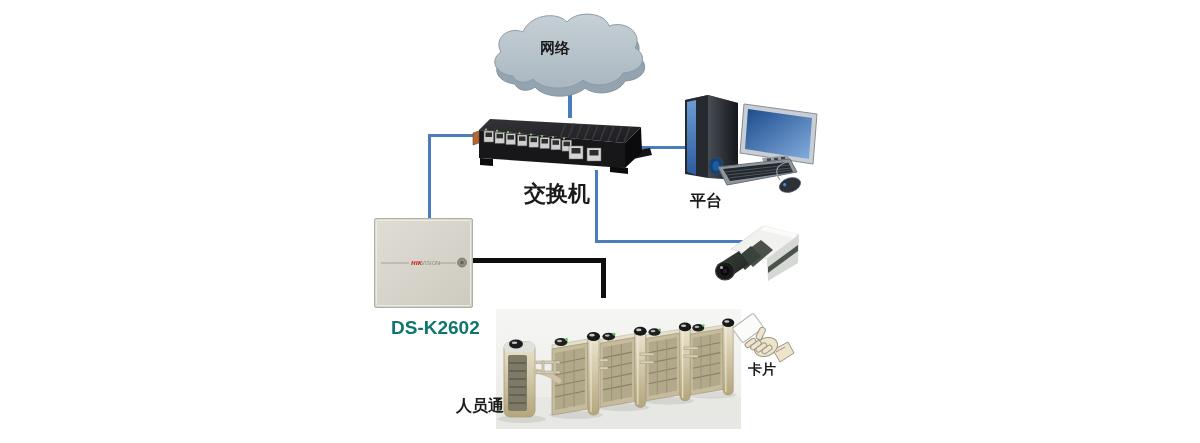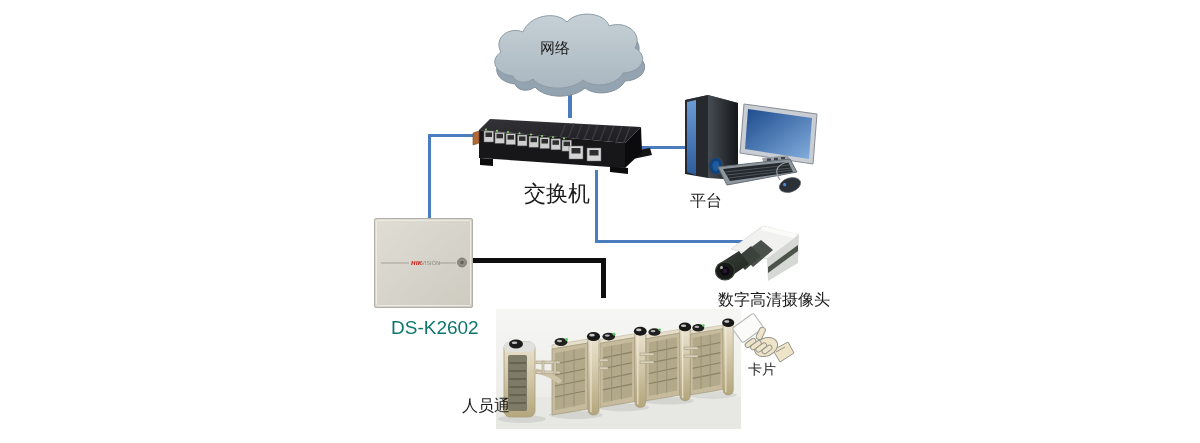--- a/index.html
+++ b/index.html
@@ -7,27 +7,28 @@
     position:relative;width:1200px;height:443px;background:#ffffff;
     font-family:"DejaVu Sans","Liberation Sans",sans-serif;overflow:hidden;
   }
   .wire{position:absolute;}
   .wire.net{background:#4a7cbe;}
   .wire.ctl{background:#0e0e0e;}
   .node{position:absolute;}
   .lbl{
     position:absolute;color:#1b1b1b;white-space:nowrap;z-index:6;
     font-family:"DejaVu Sans","Liberation Sans",sans-serif;
+    font-weight:bold;
   }
   .lbl-network{left:540px;top:39px;font-size:15px;}
   .lbl-switch{left:524px;top:179px;font-size:22px;}
   .lbl-platform{left:690px;top:191px;font-size:16px;}
   .lbl-controller{left:391px;top:317px;font-size:19px;color:#0f766e;font-family:"Liberation Sans","DejaVu Sans",sans-serif;}
   .lbl-camera{left:718px;top:290px;font-size:16px;}
-  .lbl-turnstile{left:456px;top:396px;font-size:16px;margin-left:6px;}
+  .lbl-turnstile{left:456px;top:396px;font-size:16px;}
   .lbl-card{left:748px;top:361px;font-size:14px;}
   svg{display:block;}
 </style>
 </head>
 <body>
 
 <div class="canvas">
 
   <div class="wire net" style="left:568px;top:90px;width:4px;height:28px;"></div>
   <div class="wire net" style="left:428px;top:134px;width:52px;height:3px;"></div>
@@ -195,21 +196,20 @@
       <polygon points="36,40 56,25 68,35 48,52" fill="#49514a"></polygon>
       <polygon points="30,44 46,31 56,41 40,55" fill="#3a423b"></polygon>
 
       <polygon points="12,50 34,36 44,49 22,64" fill="url(#lns)"></polygon>
       <ellipse cx="20" cy="56" rx="9.5" ry="9" fill="#171a17" stroke="#3c433b" stroke-width="1.2"></ellipse>
       <circle cx="20" cy="56" r="4.6" fill="#0b0610"></circle>
       <circle cx="20" cy="56" r="2.2" fill="#2a1832"></circle>
       <circle cx="16.5" cy="52.5" r="1.5" fill="#cfd4ce" opacity="0.85"></circle>
     </svg>
   </div>
-  <div class="lbl lbl-camera">数字高清摄像头</div>
 
   <div class="node" style="left:496px;top:309px;">
     <svg width="245" height="120" viewBox="0 0 245 120">
       <defs>
         <linearGradient id="ped" x1="0" y1="0" x2="0" y2="1">
           <stop offset="0" stop-color="#ece5d1"></stop>
             <stop offset="1" stop-color="#b4a67c"></stop>
         </linearGradient>
         <linearGradient id="bg" x1="0" y1="0" x2="0" y2="1">
           <stop offset="0" stop-color="#f6f6f4"></stop>

